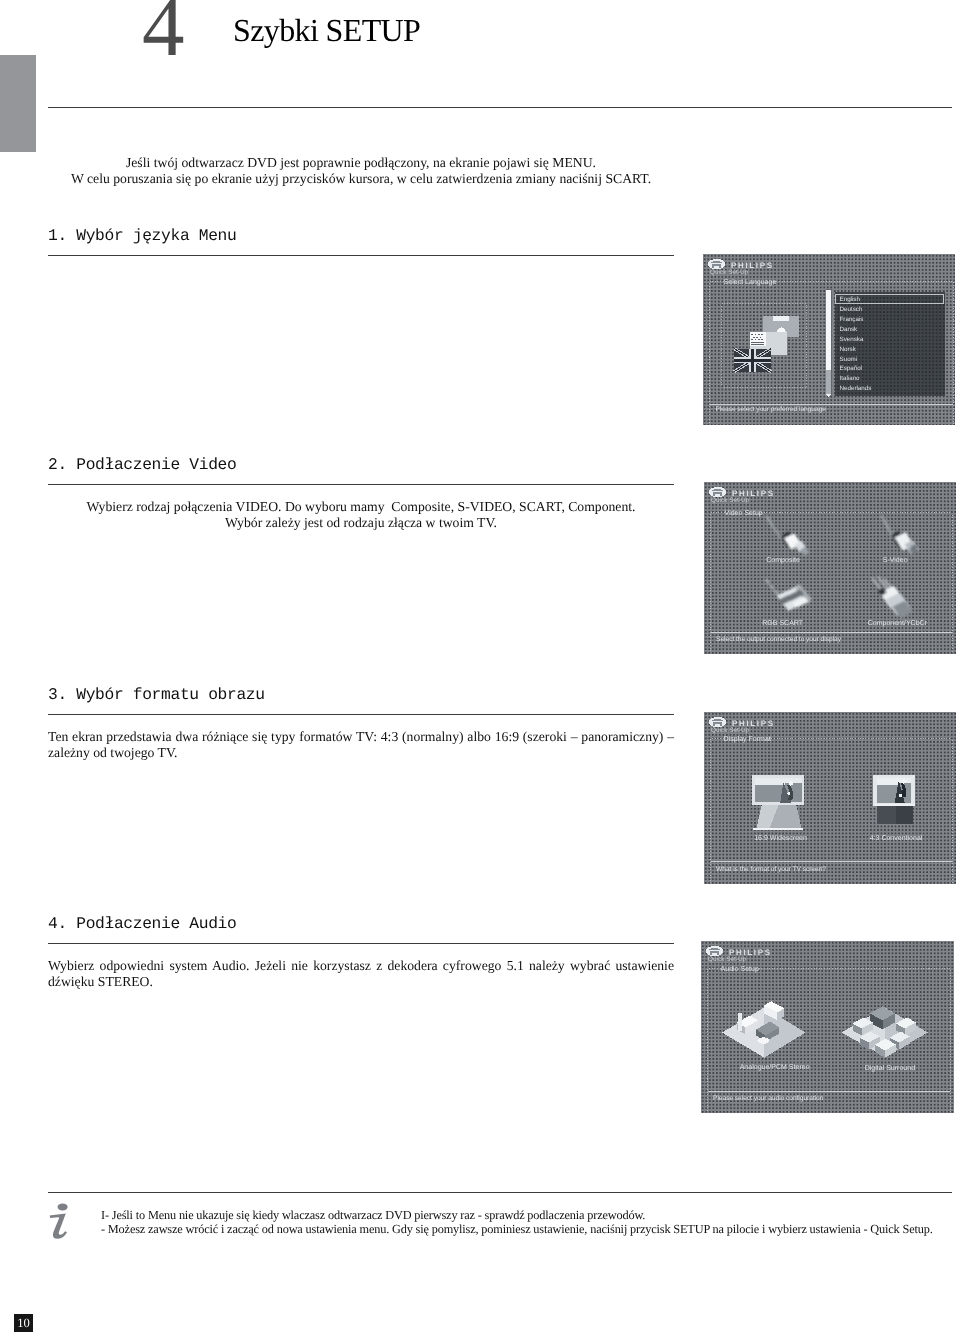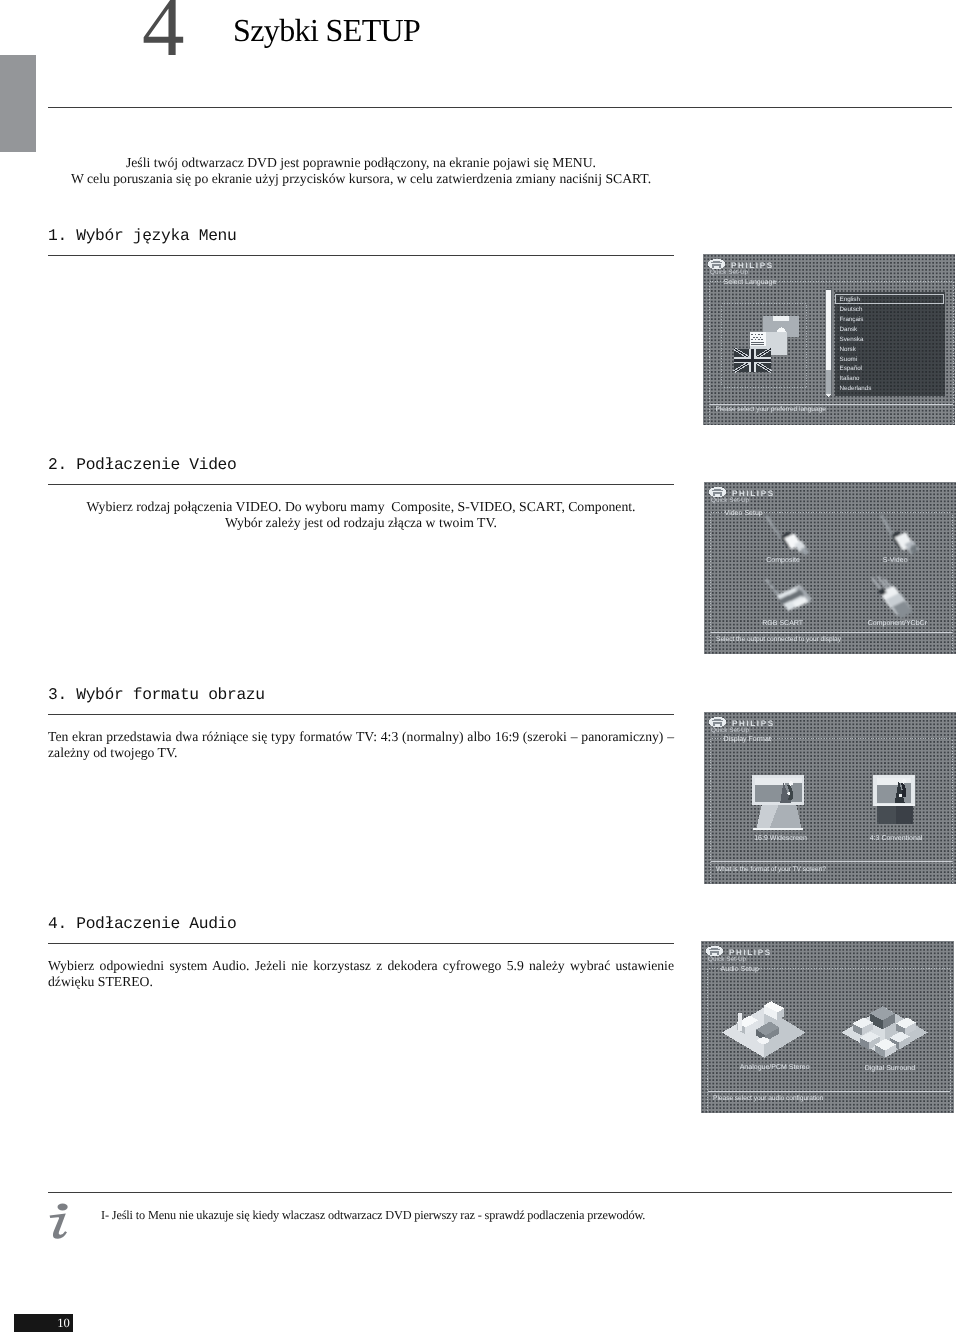--- a/index.html
+++ b/index.html
@@ -31,21 +31,21 @@
   .osd-lbl{font-family:"Liberation Sans","DejaVu Sans",sans-serif;font-size:7px;fill:#e6eaee;}
   .osd-hint{font-family:"Liberation Sans","DejaVu Sans",sans-serif;font-size:6.6px;fill:#e2e7eb;letter-spacing:-0.04px;}
   .osd-item{font-family:"Liberation Sans","DejaVu Sans",sans-serif;font-size:6.2px;fill:#dfe4e9;}
   .osd-cap{font-family:"Liberation Sans","DejaVu Sans",sans-serif;font-size:7.0px;fill:#e4e9ee;}
 
   
   #note-rule{position:absolute;left:48px;top:1192px;width:904px;height:1px;background:#3d3d3d;}
   #info-icon{position:absolute;left:48px;top:1203px;width:24px;height:38px;}
   #note-text{position:absolute;left:101px;top:1208px;width:860px;font-size:12.3px;line-height:14.3px;letter-spacing:-0.16px;font-family:Liberation Serif, serif;}
   #page-num{position:absolute;left:14px;top:1314px;width:19px;height:18px;background:#161616;
-            color:#fff;font-size:12.6px;line-height:18px;text-align:center;will-change:transform;transform:translateZ(0);padding-left:40px;}
+            color:#fff;font-size:12.6px;line-height:18px;text-align:center;will-change:transform;transform:translateZ(0);}
 </style>
 </head>
 <body>
 
 <div class="page">
 
   <div id="grey-tab"></div>
   <div id="chapter-num">4</div>
   <div id="chapter-title">Szybki SETUP</div>
   <div id="header-rule"></div>
@@ -60,21 +60,21 @@
   <div class="rule" style="top:484px"></div>
   <div class="col para nj" style="top:499px">Wybierz rodzaj połączenia VIDEO. Do wyboru mamy&nbsp; Composite, S-VIDEO, SCART, Component.</div>
   <div class="col para nj" style="top:515px">Wybór zależy jest od rodzaju złącza w twoim TV.</div>
 
   <div class="col sec-h" style="top:687px">3. Wybór formatu obrazu</div>
   <div class="rule" style="top:714px"></div>
   <div class="col para" style="top:729px">Ten ekran przedstawia dwa różniące się typy formatów TV: 4:3 (normalny) albo 16:9 (szeroki – panoramiczny) – zależny od twojego TV.</div>
 
   <div class="col sec-h" style="top:916px">4. Podłaczenie Audio</div>
   <div class="rule" style="top:943px"></div>
-  <div class="col para" style="top:958px">Wybierz odpowiedni system Audio. Jeżeli nie korzystasz z dekodera cyfrowego 5.9 należy wybrać ustawienie dźwięku STEREO.</div>
+  <div class="col para" style="top:958px">Wybierz odpowiedni system Audio. Jeżeli nie korzystasz z dekodera cyfrowego 5.1 należy wybrać ustawienie dźwięku STEREO.</div>
 
   <div class="shot" id="shot1" style="left:703px;top:254px;width:252px;height:171px">
    <svg width="252" height="171" viewBox="0 0 251 170" preserveAspectRatio="none" shape-rendering="crispEdges">
     <defs>
       <pattern id="dA" width="3.5" height="3.5" patternUnits="userSpaceOnUse">
         <rect width="3.5" height="3.5" fill="#818589"></rect>
             <rect x="0.9" y="0.9" width="1.6" height="1.6" fill="#3e4247"></rect>
       </pattern>
       <pattern id="dC" width="3.5" height="3.5" patternUnits="userSpaceOnUse">
         <rect width="3.5" height="3.5" fill="#414549"></rect>
@@ -393,16 +393,17 @@
 
   <div id="note-rule"></div>
   <div id="info-icon">
     <svg width="24" height="38" viewBox="0 0 24 38">
       <ellipse cx="14.6" cy="4.0" rx="5.1" ry="3.4" fill="#7c7f84"></ellipse>
       <path d="M1.6 12.4 L17.8 10.6 L10.9 29.1 q-0.8 2.3 1.0 2.7 q2.6 0.5 5.2 -3.6 l1.9 1.1 q-3.7 6.6 -9.2 6.5 q-5.6 -0.1 -4.8 -4.9 q0.2 -1.2 0.8 -2.8 L11.0 15.4 q0.5 -1.4 -1.2 -1.2 L2.2 15.0 Z" fill="#7c7f84"></path>
     </svg>
   </div>
   <div id="note-text">
     <div>I- Jeśli to Menu nie ukazuje się kiedy wlaczasz odtwarzacz DVD pierwszy raz - sprawdź podlaczenia przewodów.</div>
+    <div>- Możesz zawsze wrócić i zacząć od nowa ustawienia menu. Gdy się pomylisz, pominiesz ustawienie, naciśnij przycisk SETUP na pilocie i wybierz ustawienia - Quick Setup.</div>
   </div>
   <div id="page-num">10</div>
 
 </div>
 
 </body></html>

